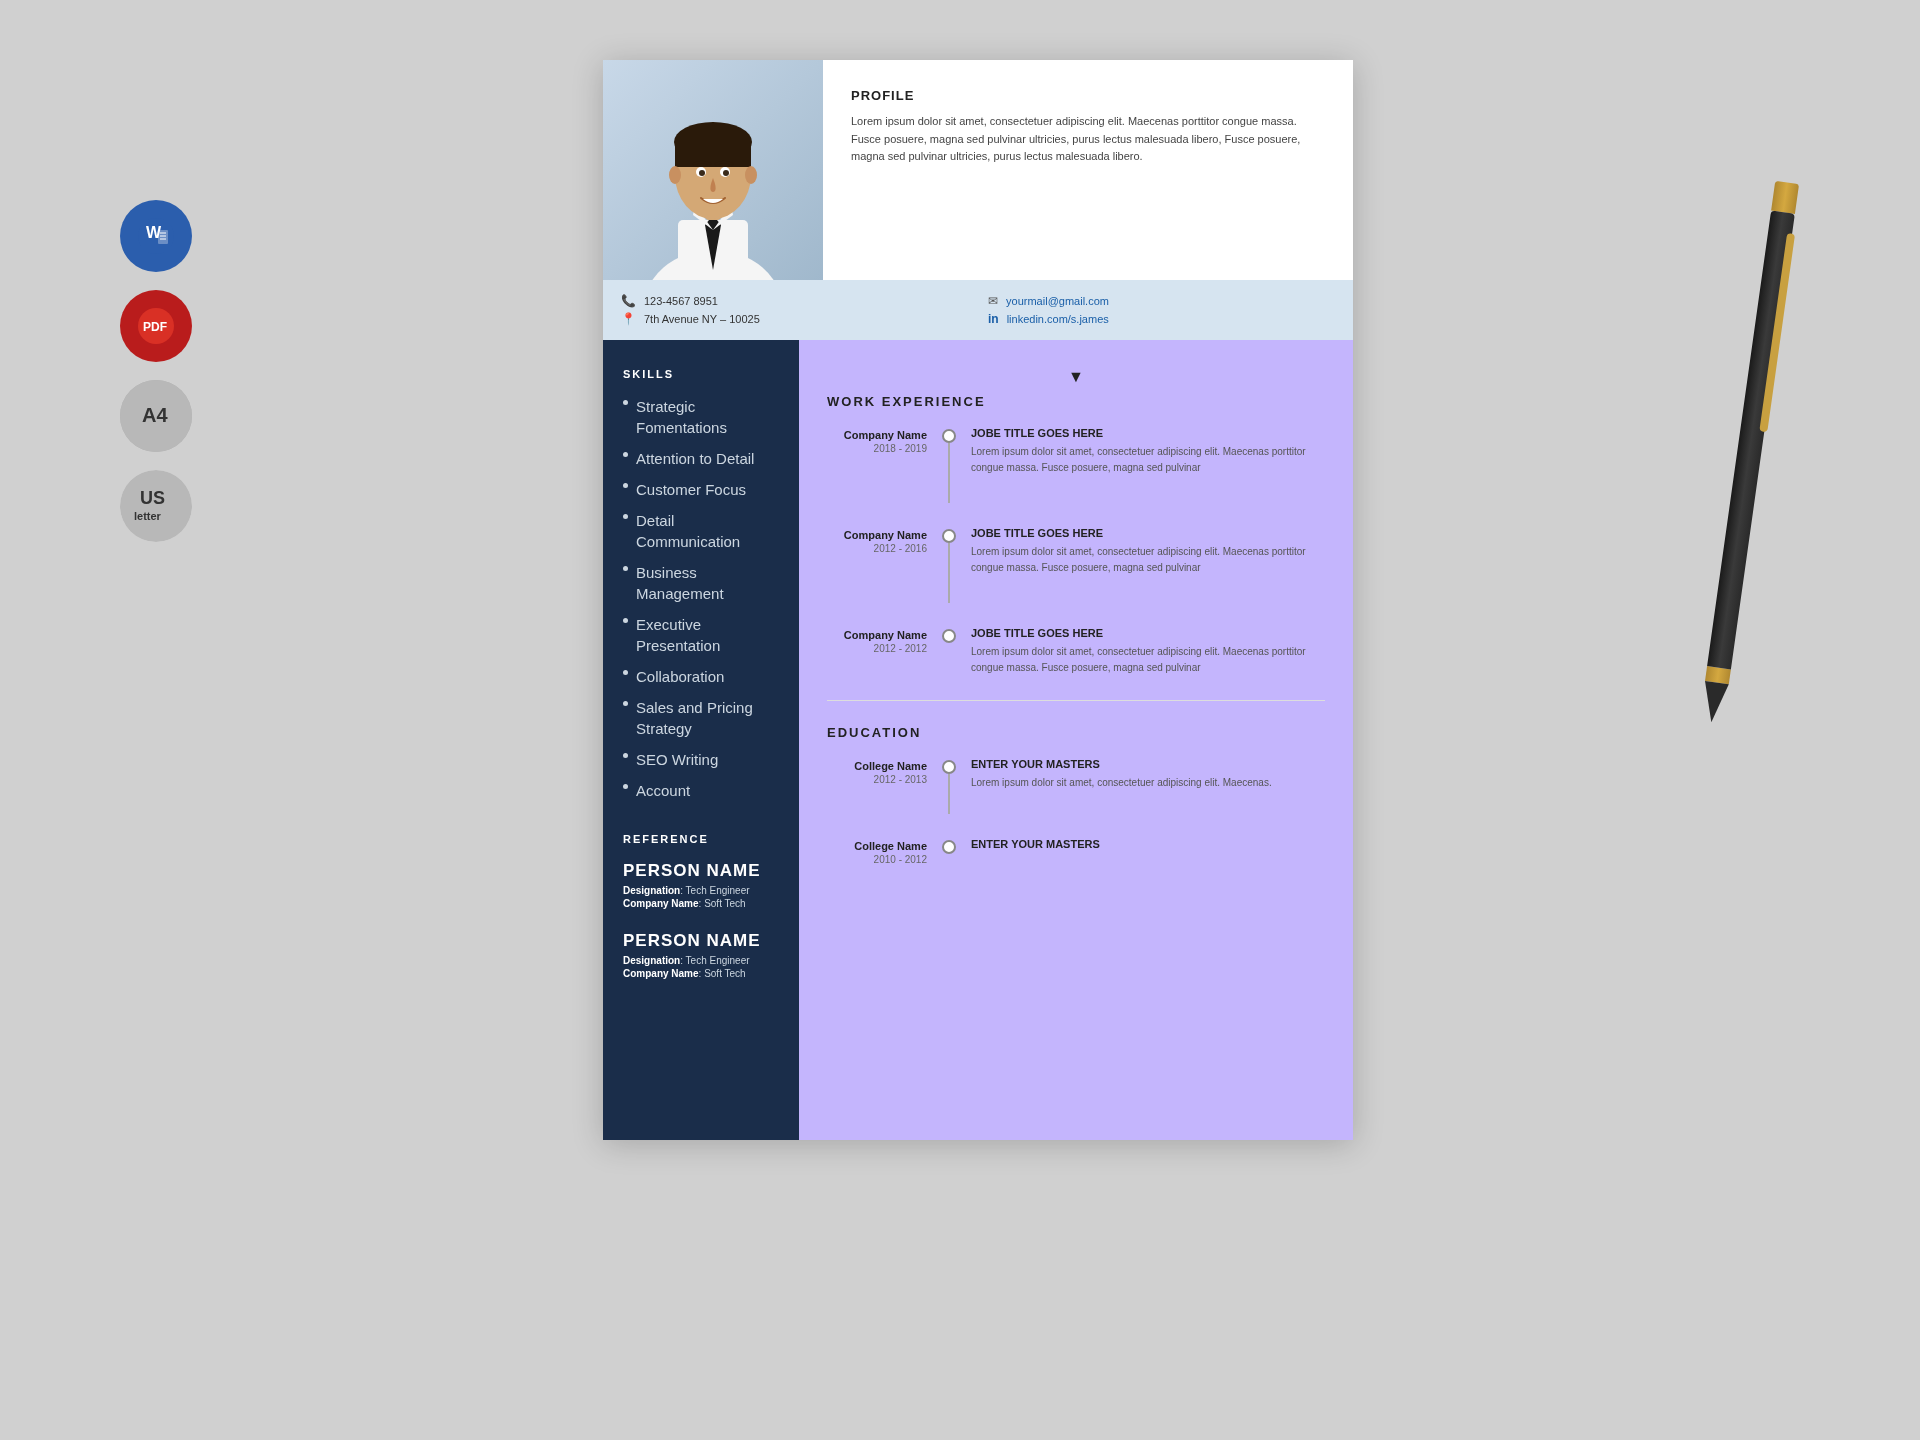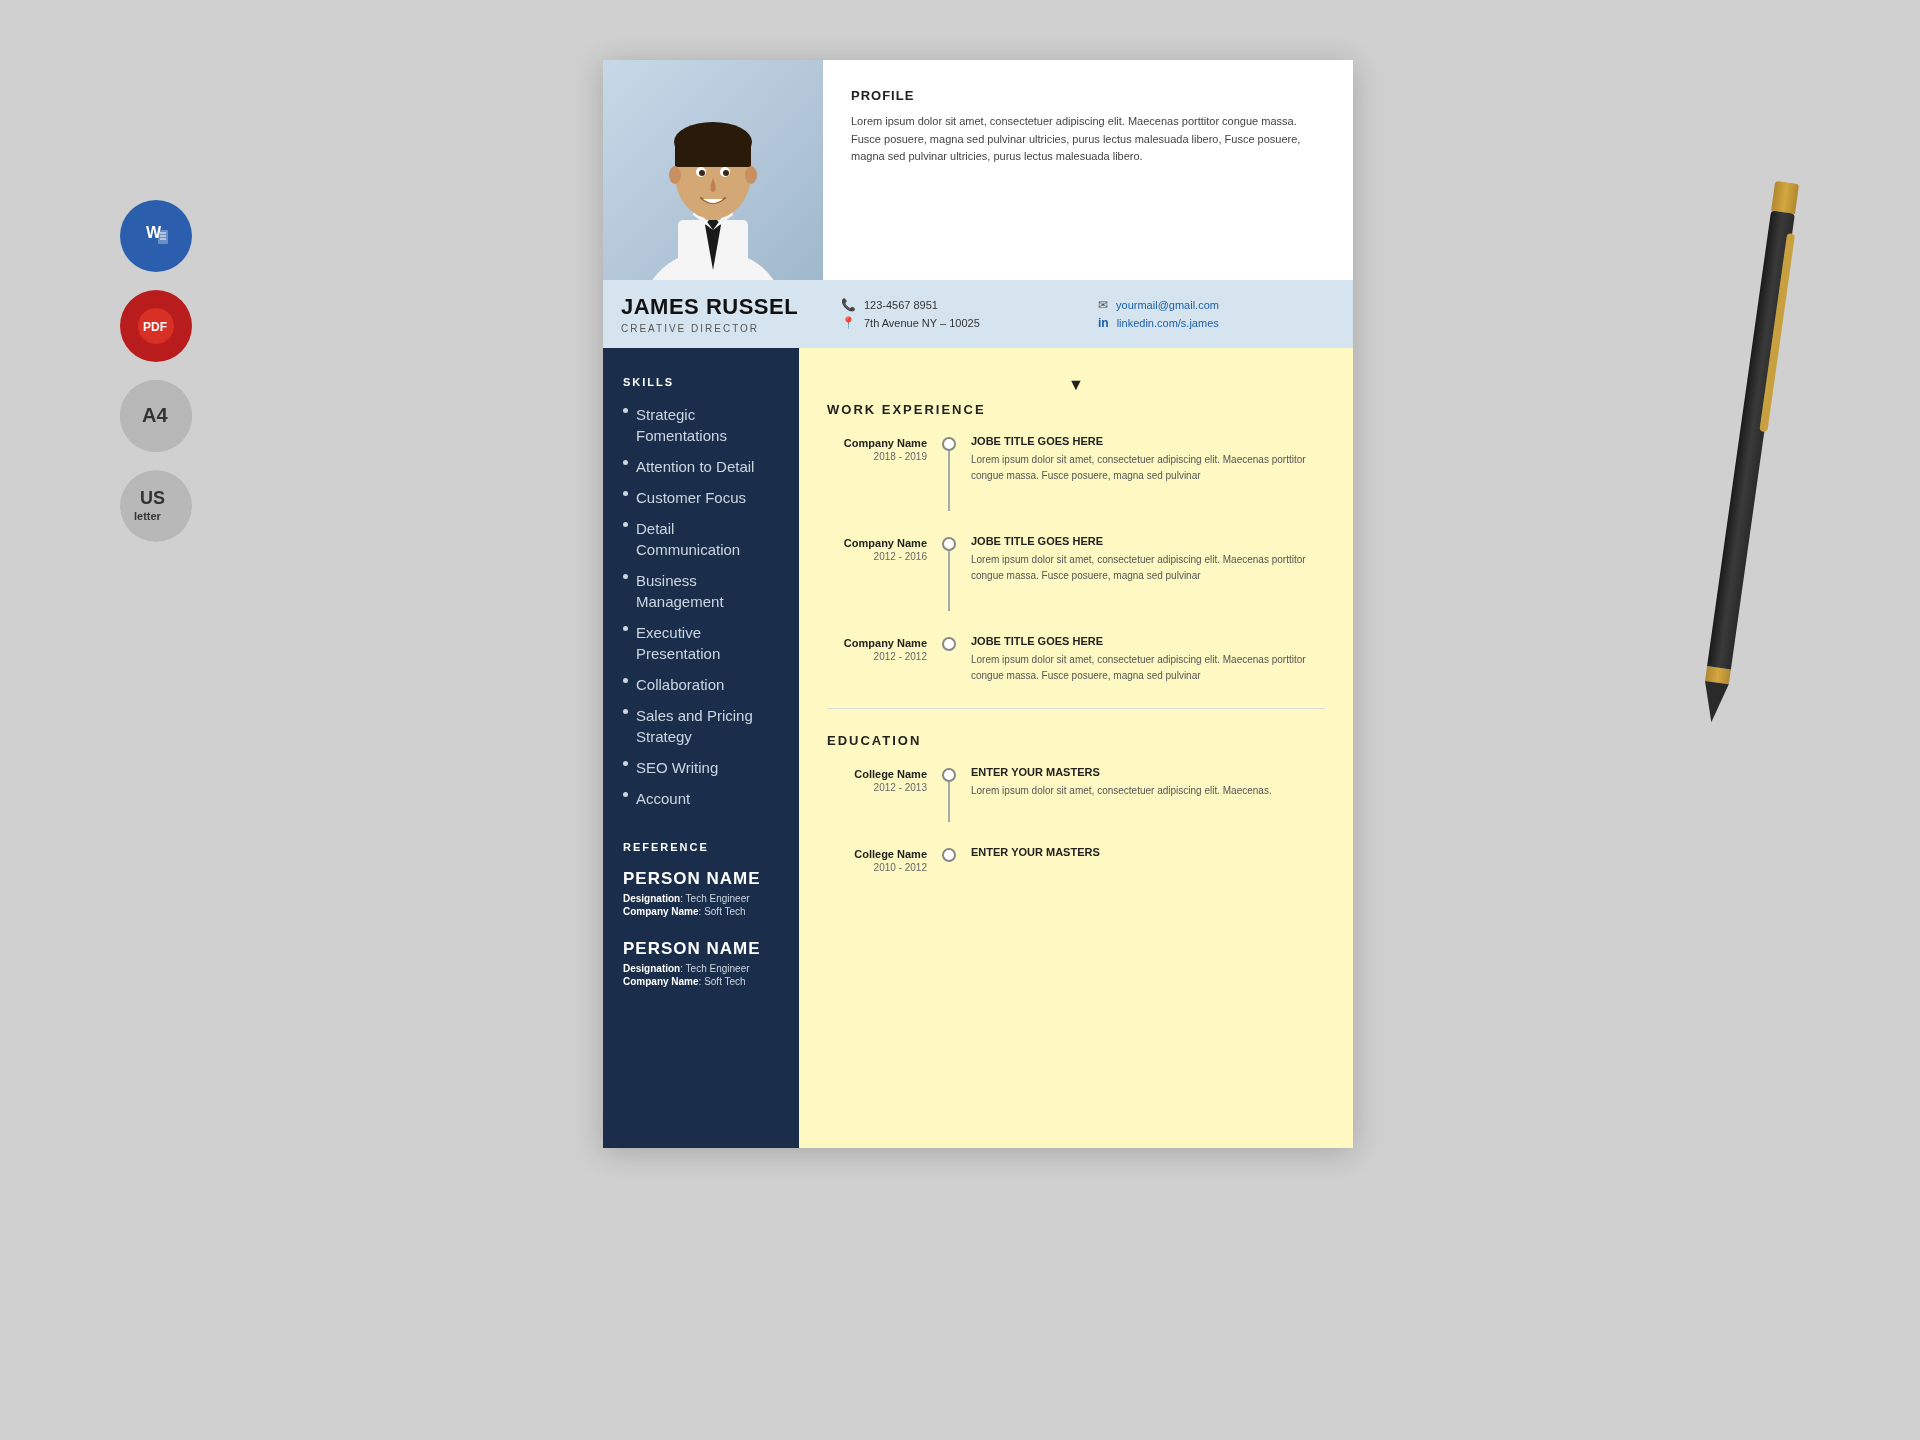--- a/index.html
+++ b/index.html
@@ -85,21 +85,21 @@
     .pen-gold-band {
       width: 24px;
       height: 15px;
       background: linear-gradient(to right, #b08830, #d4a840, #b08830);
       margin: 0 auto;
     }
 
     
     .resume {
       width: 750px;
-      background: #fef9c3;
+      background: #c4b5fd;
       box-shadow: 0 4px 30px rgba(0,0,0,0.2);
       margin-left: 36px;
     }
 
     
     .resume-header {
       display: flex;
       background: white;
     }
     .header-photo {
@@ -432,24 +432,20 @@
     </div>
     <div class="header-info">
       <div class="profile-section">
         <div class="profile-title">PROFILE</div>
         <p class="profile-text">Lorem ipsum dolor sit amet, consectetuer adipiscing elit. Maecenas porttitor congue massa. Fusce posuere, magna sed pulvinar ultricies, purus lectus malesuada libero, Fusce posuere, magna sed pulvinar ultricies, purus lectus malesuada libero.</p>
       </div>
     </div>
   </div>
 
   <div class="name-bar">
-    <div class="name-section">
-      <div class="person-name">JAMES RUSSEL</div>
-      <div class="person-title">CREATIVE DIRECTOR</div>
-    </div>
     <div class="contact-section">
       <div class="contact-item">
         <span class="contact-icon">📞</span>
         <span>123-4567 8951</span>
       </div>
       <div class="contact-item">
         <span class="contact-icon">✉</span>
         <a class="contact-link">yourmail@gmail.com</a>
       </div>
       <div class="contact-item">

